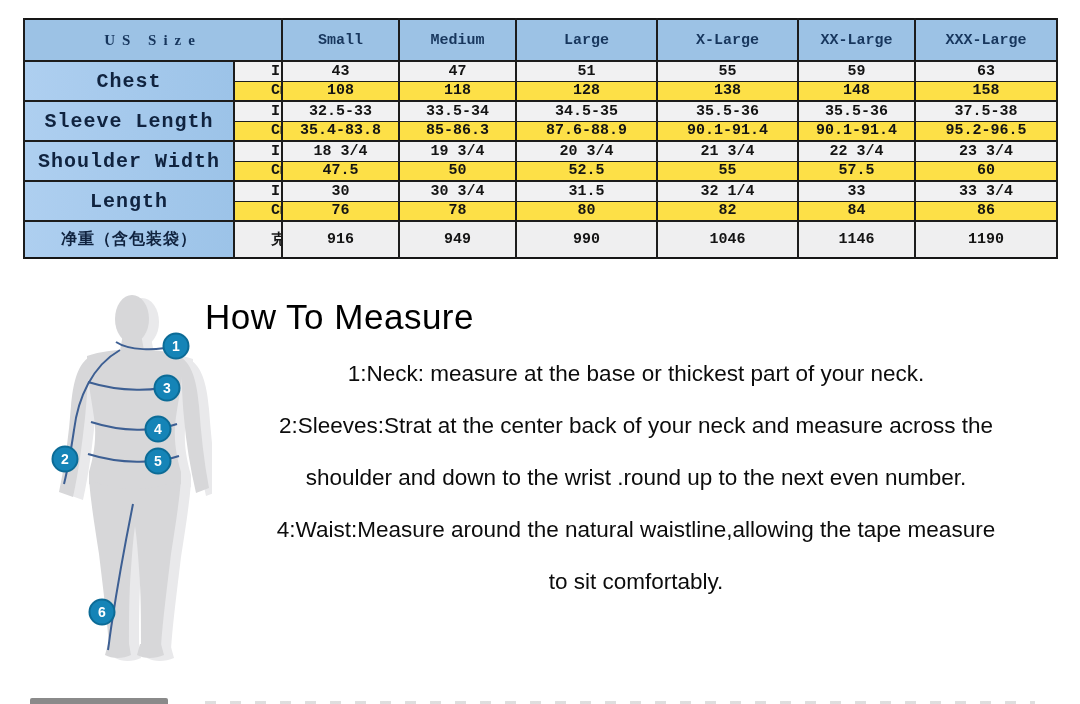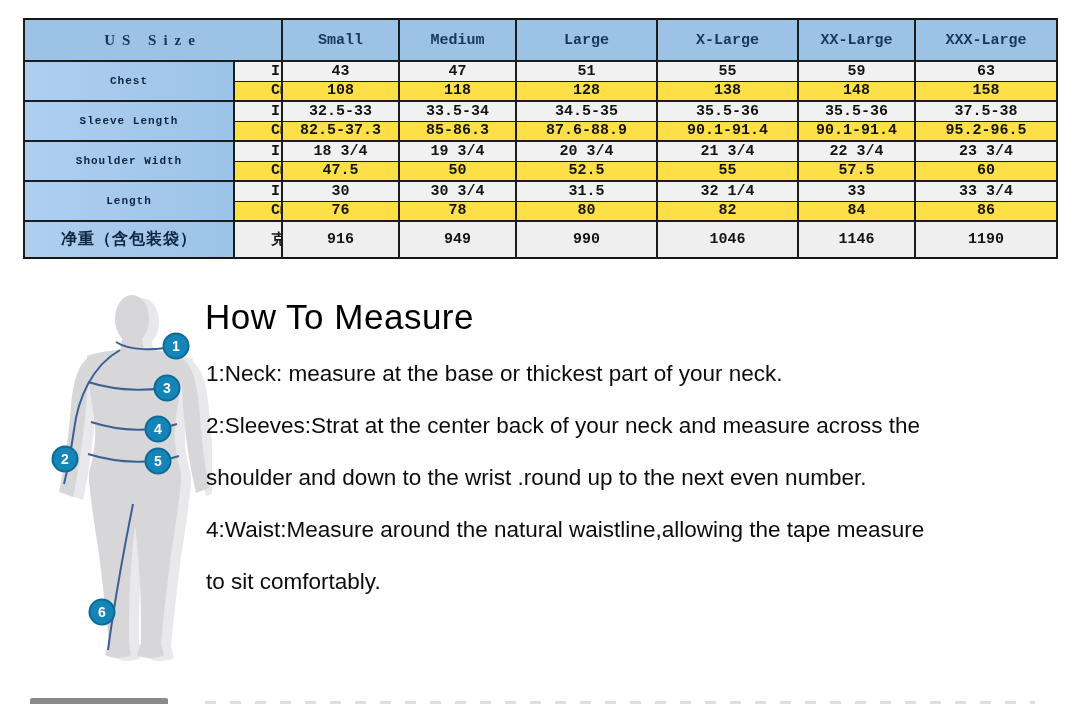--- a/index.html
+++ b/index.html
@@ -23,38 +23,38 @@
   tr.weight-row { height:37px; }
   tr.group-start th, tr.group-start td { border-top-width:2px; }
   tr.header-row th { border-bottom-width:2px; background:#9cc2e5; color:#17365d; font-size:15px; }
   th.us-size {
     background:linear-gradient(180deg,#4f95da 0%,#5d9edd 55%,#79b0e6 100%);
     font-family:"Liberation Serif", serif; font-size:40px; letter-spacing:7px;
     color:#000; font-weight:700;
   }
   th.row-label {
     background:linear-gradient(90deg,#aecff0 0%,#9cc3e8 100%);
-    color:#10233f; font-size:11px; letter-spacing:1px;
+    color:#10233f; font-size:20px; letter-spacing:1px;
   }
   th.weight-label { font-family:"Liberation Sans", sans-serif; font-size:16px;margin-top:12px; }
   td.unit-cell { background:#fbfbfc;padding-left:36px; }
   tr.inch-row td { background:#f1f1f2; }
   tr.cm-row td { background:#fde047; }
   tr.weight-row td { background:#efeff0; }
 
   
   .howto-title {
     position:absolute; left:205px; top:297px; width:715px; text-align:left;
     font-size:35px; color:#000; font-weight:400; letter-spacing:0.5px;
   }
   .howto-lines {
     position:absolute; left:206px; top:348px; width:860px;
     font-size:22.5px; line-height:52px; color:#0c0c0c;
   }
-  .howto-lines .tline { white-space:nowrap; }
+  .howto-lines .tline { white-space:nowrap;text-align:center; }
 
   
   .figure-wrap { position:absolute; left:28px; top:292px; width:184px; height:372px; }
   .marker-num { font-family:"Liberation Sans", sans-serif; font-weight:bold; font-size:14px; fill:#ffffff; }
 
   
   .cropped-strip { position:absolute; left:0; bottom:0; width:1080px; height:7px; }
   .cropped-bar { position:absolute; left:30px; bottom:0; width:138px; height:6px; background:#8a8a8a; border-radius:2px 2px 0 0; }
   .cropped-texttops {
     position:absolute; left:205px; bottom:0; width:830px; height:3px;
@@ -114,21 +114,21 @@
       <td class="unit-cell">Inch</td>
       <td>32.5-33</td>
       <td>33.5-34</td>
       <td>34.5-35</td>
       <td>35.5-36</td>
       <td>35.5-36</td>
       <td>37.5-38</td>
     </tr>
     <tr class="sub-row cm-row">
       <td class="unit-cell">Cm</td>
-      <td>82.5-37.3</td>
+      <td>35.4-83.8</td>
       <td>85-86.3</td>
       <td>87.6-88.9</td>
       <td>90.1-91.4</td>
       <td>90.1-91.4</td>
       <td>95.2-96.5</td>
     </tr>
 
     <tr class="sub-row inch-row group-start">
       <th class="row-label" rowspan="2">Shoulder Width</th>
       <td class="unit-cell">Inch</td>

